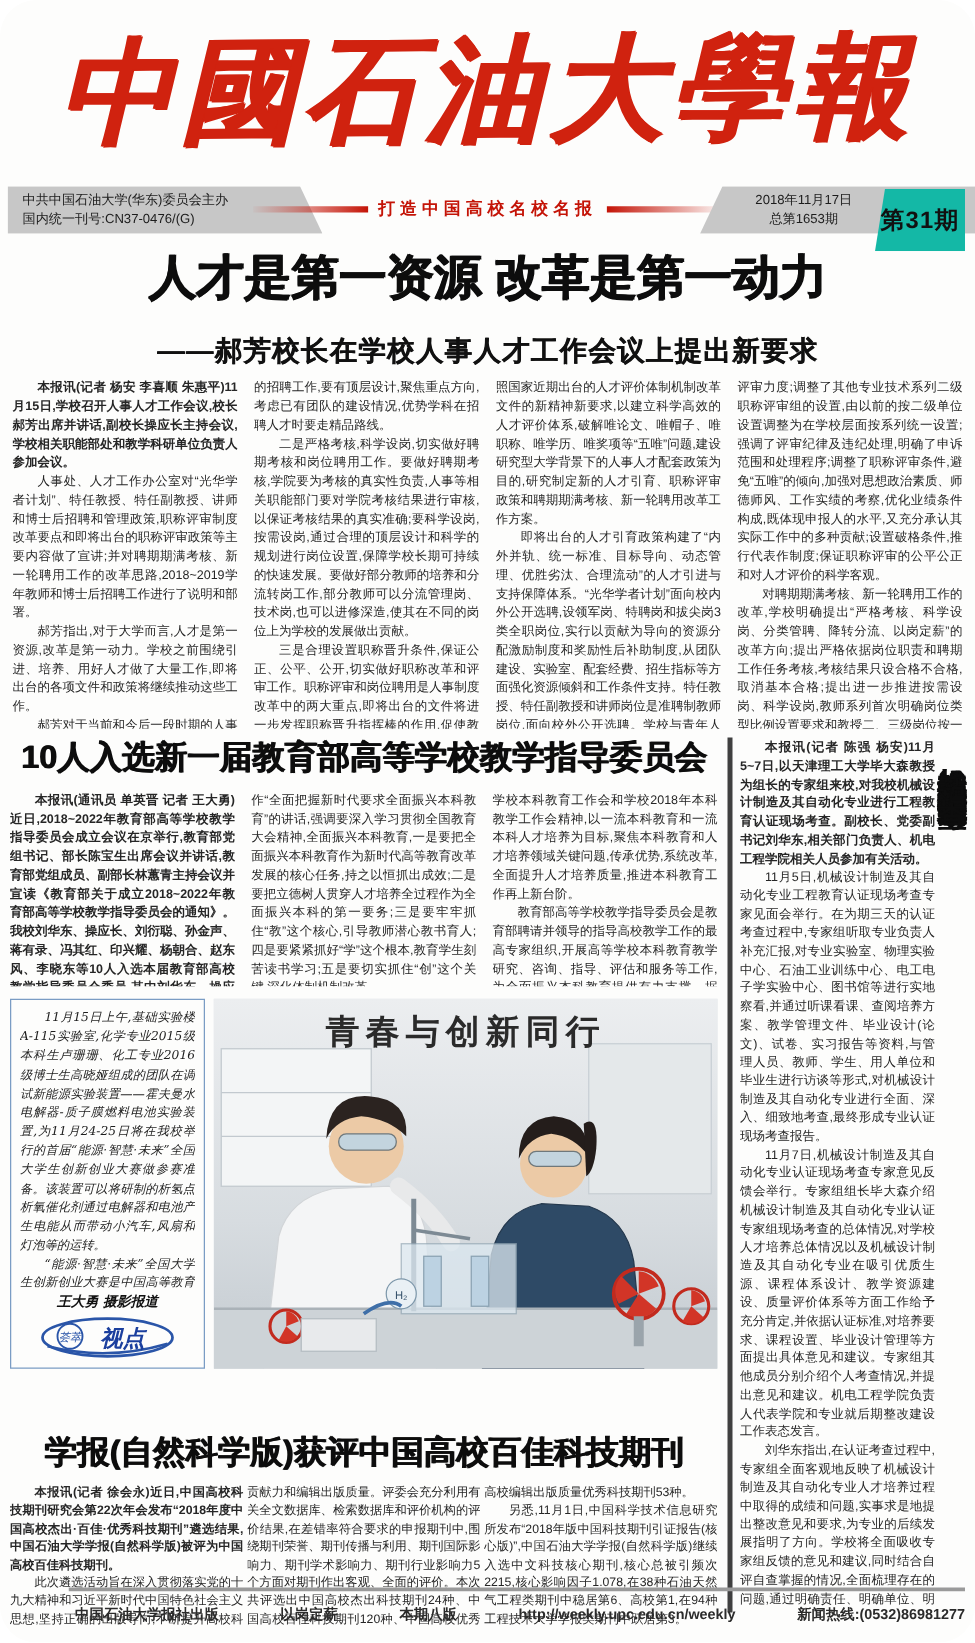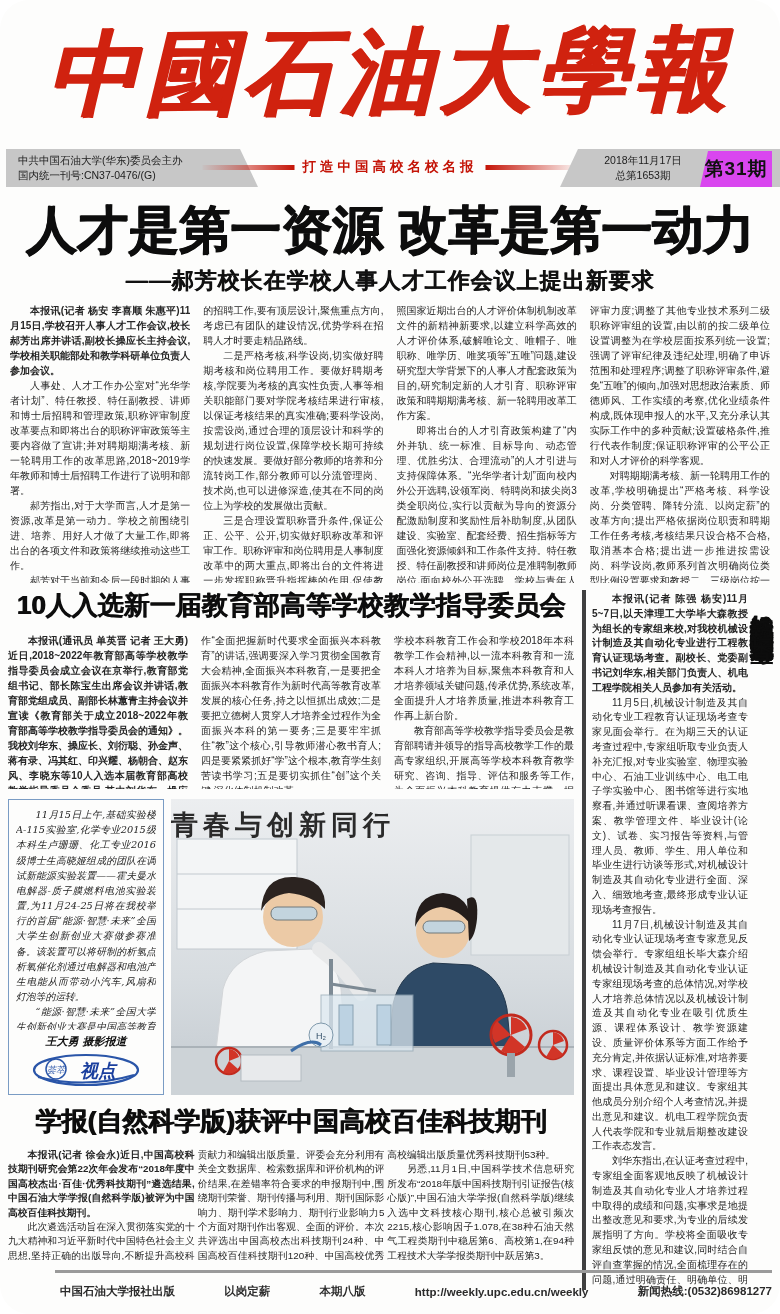--- a/index.html
+++ b/index.html
@@ -34,29 +34,29 @@
   .slogan-text{ font-size:13.5px; font-weight:bold; color:#c41407; letter-spacing:4px; }
   .info-right{
     position:absolute; left:560px; top:0; width:220px; height:38px;
     background:#c7c7c7; clip-path:polygon(18px 0,100% 0,100% 100%,0 100%);
   }
   .date-block{
     position:absolute; left:588px; top:4px; width:110px; text-align:center;
     font-size:10.5px; line-height:1.45; color:#1c1c1c;
   }
   .issue-box{
-    position:absolute; left:700px; top:2px; width:72px; height:36px;
-    background:#d946ef; clip-path:polygon(8px 0,100% 0,100% 100%,0 100%);
+    position:absolute; left:700px; top:2px; width:72px; height:50px;
+    background:#14b8a6; clip-path:polygon(8px 0,100% 0,100% 100%,0 100%);
     display:flex; align-items:center; justify-content:center;
     font-size:19px; font-weight:bold; color:#111; letter-spacing:1px;text-align:center;
   }
   
   .a1-headline{
     position:absolute; top:196px; left:0; width:100%; text-align:center;
-    font-size:51px; font-weight:900; color:#0d0d0d; letter-spacing:0px; white-space:nowrap;
+    font-size:38px; font-weight:900; color:#0d0d0d; letter-spacing:0px; white-space:nowrap;
     text-shadow:1.2px 0 0 #0d0d0d, 0 1.2px 0 #0d0d0d;
   }
   .a1-subhead{
     position:absolute; top:266px; left:0; width:100%; text-align:center;
     font-size:22px; font-weight:bold; color:#111; letter-spacing:1px;
     text-shadow:0.5px 0 0 #111;
   }
   .a1-cols{
     position:absolute; top:303px; left:10px; width:760px; height:280px;
     display:flex; gap:13px; overflow:hidden;
@@ -99,30 +99,30 @@
   }
   .caption-text{ flex:1; overflow:hidden; font-size:9.8px; line-height:1.55; text-align:justify; color:#1e1e1e; }
   .caption-text p{ text-indent:2em; margin:0; }
   .caption-byline{ text-align:center; font-size:11px; font-weight:bold; font-style:italic; color:#111; margin:4px 0 2px; }
   .caption-logo{ display:flex; justify-content:center; }
   .photo{
     position:absolute; left:163px; top:4px; width:403px; height:296px;
     background:#dfe3e6; overflow:hidden;
   }
   .photo-title{
-    position:absolute; top:8px; left:0; width:100%; text-align:left;
+    position:absolute; top:8px; left:0; width:100%; text-align:center;
     font-family:"DejaVu Serif","Liberation Serif",serif;
     font-size:27px; font-weight:bold; color:#2a2a2a; letter-spacing:5px; z-index:2;
   }
   .photo svg{ position:absolute; inset:0; }
   
   .a3{ position:absolute; top:1104px; left:8px; width:566px; height:160px; }
   .a3-headline{
     width:100%; text-align:center; font-size:26px; font-weight:900; color:#0d0d0d;
-    white-space:nowrap; text-shadow:0.9px 0 0 #0d0d0d;
+    white-space:nowrap; text-shadow:0.9px 0 0 #0d0d0d;margin-top:40px;
   }
   .a3-cols{ margin-top:9px; display:flex; gap:3px; height:112px; overflow:hidden; }
   .col-text.small{ font-size:9.8px; line-height:1.47; }
   
   .foot-rule{ position:absolute; top:1270px; left:55px; width:717px; height:3px; background:#9a9a9a; }
   .footer{
     position:absolute; top:1284px; left:60px; width:712px;
     display:flex; justify-content:space-between; align-items:center;
     font-size:11.5px; font-weight:bold; color:#2b2b2b;
   }

